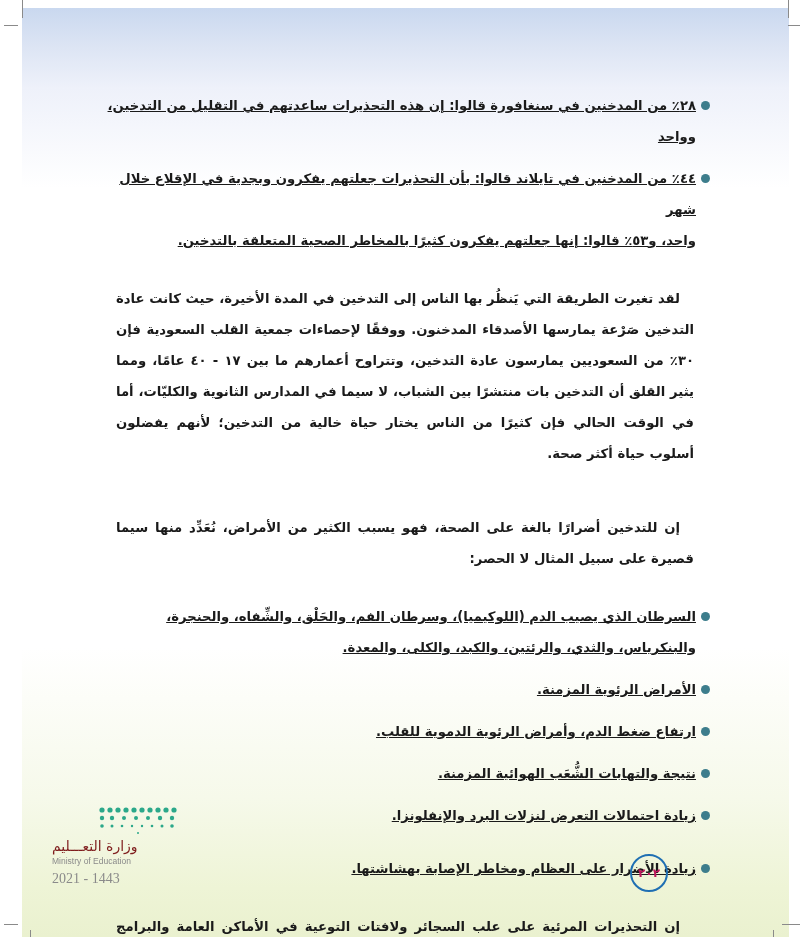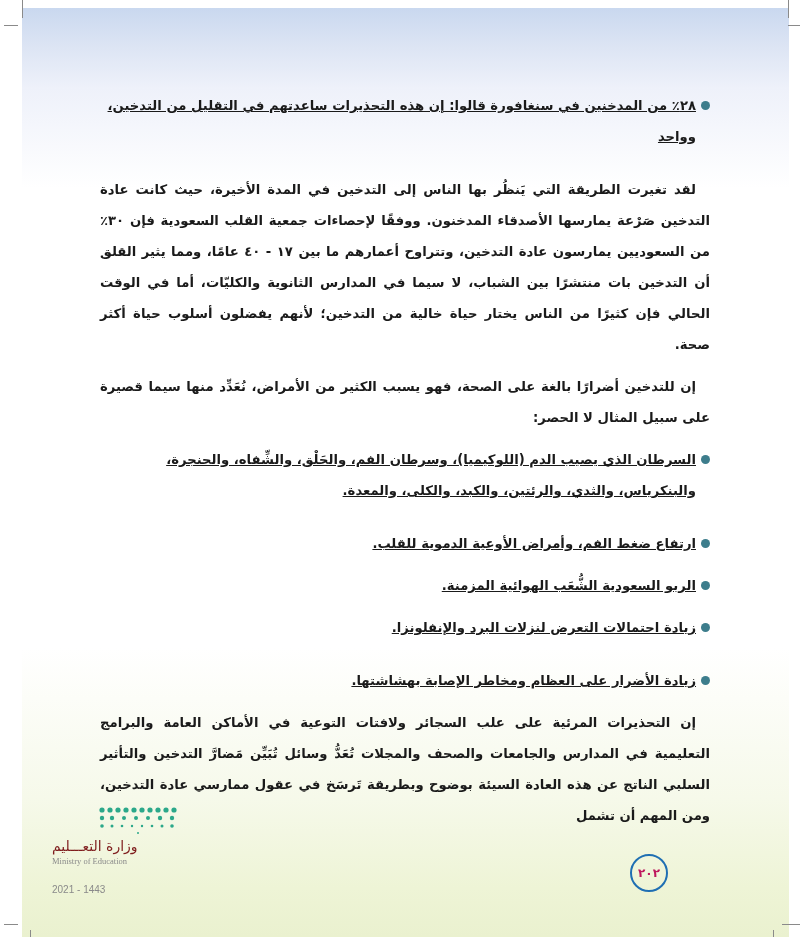--- a/index.html
+++ b/index.html
@@ -18,38 +18,38 @@
   .content {
     position: absolute; left: 100px; width: 610px; top: 90px;
     direction: rtl; text-align: right; color: #1a1a1a;
     font-size: 13.2px; font-weight: bold; line-height: 31px;
   }
   .bullet-item { position: relative; padding-right: 14px; margin: 0; text-decoration: underline; }
   .bullet-item .dot {
     position: absolute; right: 0; top: 11px; width: 9px; height: 9px;
     border-radius: 50%; background: #3d7d8c;
   }
-  .para { margin: 0; text-indent: 14px; text-align: justify; text-align-last: right; }
+  .para { margin: 16px; text-indent: 14px; text-align: justify; text-align-last: right; }
   .gap { height: 11px; }
   .list { margin: 0; }
   .logo {
     position: absolute; left: 48px; top: 800px; width: 120px; height: 80px;
   }
   .logo-dots { position: absolute; left: 50px; top: 6px; }
   .logo-ar {
     position: absolute; left: 4px; top: 38px; font-size: 14px; color: #7f1d1d;
     font-family: "DejaVu Sans", sans-serif; font-weight: normal; direction: rtl; letter-spacing: 1px;
   }
   .logo-en {
     position: absolute; left: 4px; top: 56px; font-size: 8.5px; color: #8a8a8a;
-    font-family: Liberation Serif, serif;
+    font-family: Liberation Sans, sans-serif;
   }
   .logo-year {
-    position: absolute; left: 4px; top: 84px; font-size: 10px; color: #8a8a8a;
-    font-family: Liberation Sans, sans-serif;
+    position: absolute; left: 4px; top: 71px; font-size: 14px; color: #8a8a8a;
+    font-family: Liberation Serif, serif;
   }
   .page-num {
     position: absolute; left: 630px; top: 854px; width: 34px; height: 34px;
     border: 2px solid #1f6fb3; border-radius: 50%;
     display: flex; align-items: center; justify-content: center;
     font-size: 12px; font-weight: bold; color: #be185d;
   }
 </style>
 </head>
 <body>
@@ -64,40 +64,49 @@
 <div class="crop" style="left:30px;top:930px;width:1px;height:7px;"></div>
 <div class="crop" style="left:782px;top:924px;width:18px;height:1px;"></div>
 <div class="crop" style="left:773px;top:930px;width:1px;height:7px;"></div>
 
 <div class="content">
   <div class="bullet-item">
     <span class="dot"></span>
     <div>٢٨٪ من المدخنين في سنغافورة قالوا: إن هذه التحذيرات ساعدتهم في التقليل من التدخين، وواحد</div>
   </div>
   <div class="gap"></div>
+  <div class="bullet-item">
+    <span class="dot"></span>
+    <div>٤٤٪ من المدخنين في تايلاند قالوا: بأن التحذيرات جعلتهم يفكرون وبجدية في الإقلاع خلال شهر</div>
+    <div>واحد، و٥٣٪ قالوا: إنها جعلتهم يفكرون كثيرًا بالمخاطر الصحية المتعلقة بالتدخين.</div>
+  </div>
   <div class="gap"></div>
   <p class="para">لقد تغيرت الطريقة التي يَنظُر بها الناس إلى التدخين في المدة الأخيرة، حيث كانت عادة التدخين صَرْعة يمارسها الأصدقاء المدخنون. ووفقًا لإحصاءات جمعية القلب السعودية فإن ٣٠٪ من السعوديين يمارسون عادة التدخين، وتتراوح أعمارهم ما بين ١٧ - ٤٠ عامًا، ومما يثير القلق أن التدخين بات منتشرًا بين الشباب، لا سيما في المدارس الثانوية والكليّات، أما في الوقت الحالي فإن كثيرًا من الناس يختار حياة خالية من التدخين؛ لأنهم يفضلون أسلوب حياة أكثر صحة.</p>
   <div class="gap"></div>
   <p class="para">إن للتدخين أضرارًا بالغة على الصحة، فهو يسبب الكثير من الأمراض، نُعَدِّد منها سيما قصيرة على سبيل المثال لا الحصر:</p>
   <div class="gap"></div>
   <div class="list">
     <div class="bullet-item">
       <span class="dot"></span>
       <div>السرطان الذي يصيب الدم (اللوكيميا)، وسرطان الفم، والحَلْق، والشِّفاه، والحنجرة، والبنكرياس، والثدي، والرئتين، والكبد، والكلى، والمعدة.</div>
     </div>
     <div class="gap"></div>
-    <div class="gap"></div>
     <div class="bullet-item">
       <span class="dot"></span>
-      <div>ارتفاع ضغط الفم، وأمراض الأوعية الدموية للقلب.</div>
+      <div>الأمراض الرئوية المزمنة.</div>
     </div>
     <div class="gap"></div>
     <div class="bullet-item">
       <span class="dot"></span>
-      <div>الربو السعودية الشُّعَب الهوائية المزمنة.</div>
+      <div>ارتفاع ضغط الدم، وأمراض الرئوية الدموية للقلب.</div>
+    </div>
+    <div class="gap"></div>
+    <div class="bullet-item">
+      <span class="dot"></span>
+      <div>نتيجة والتهابات الشُّعَب الهوائية المزمنة.</div>
     </div>
     <div class="gap"></div>
     <div class="bullet-item">
       <span class="dot"></span>
       <div>زيادة احتمالات التعرض لنزلات البرد والإنفلونزا.</div>
     </div>
     <div class="gap"></div>
     <div class="gap"></div>
     <div class="bullet-item">
       <span class="dot"></span>

